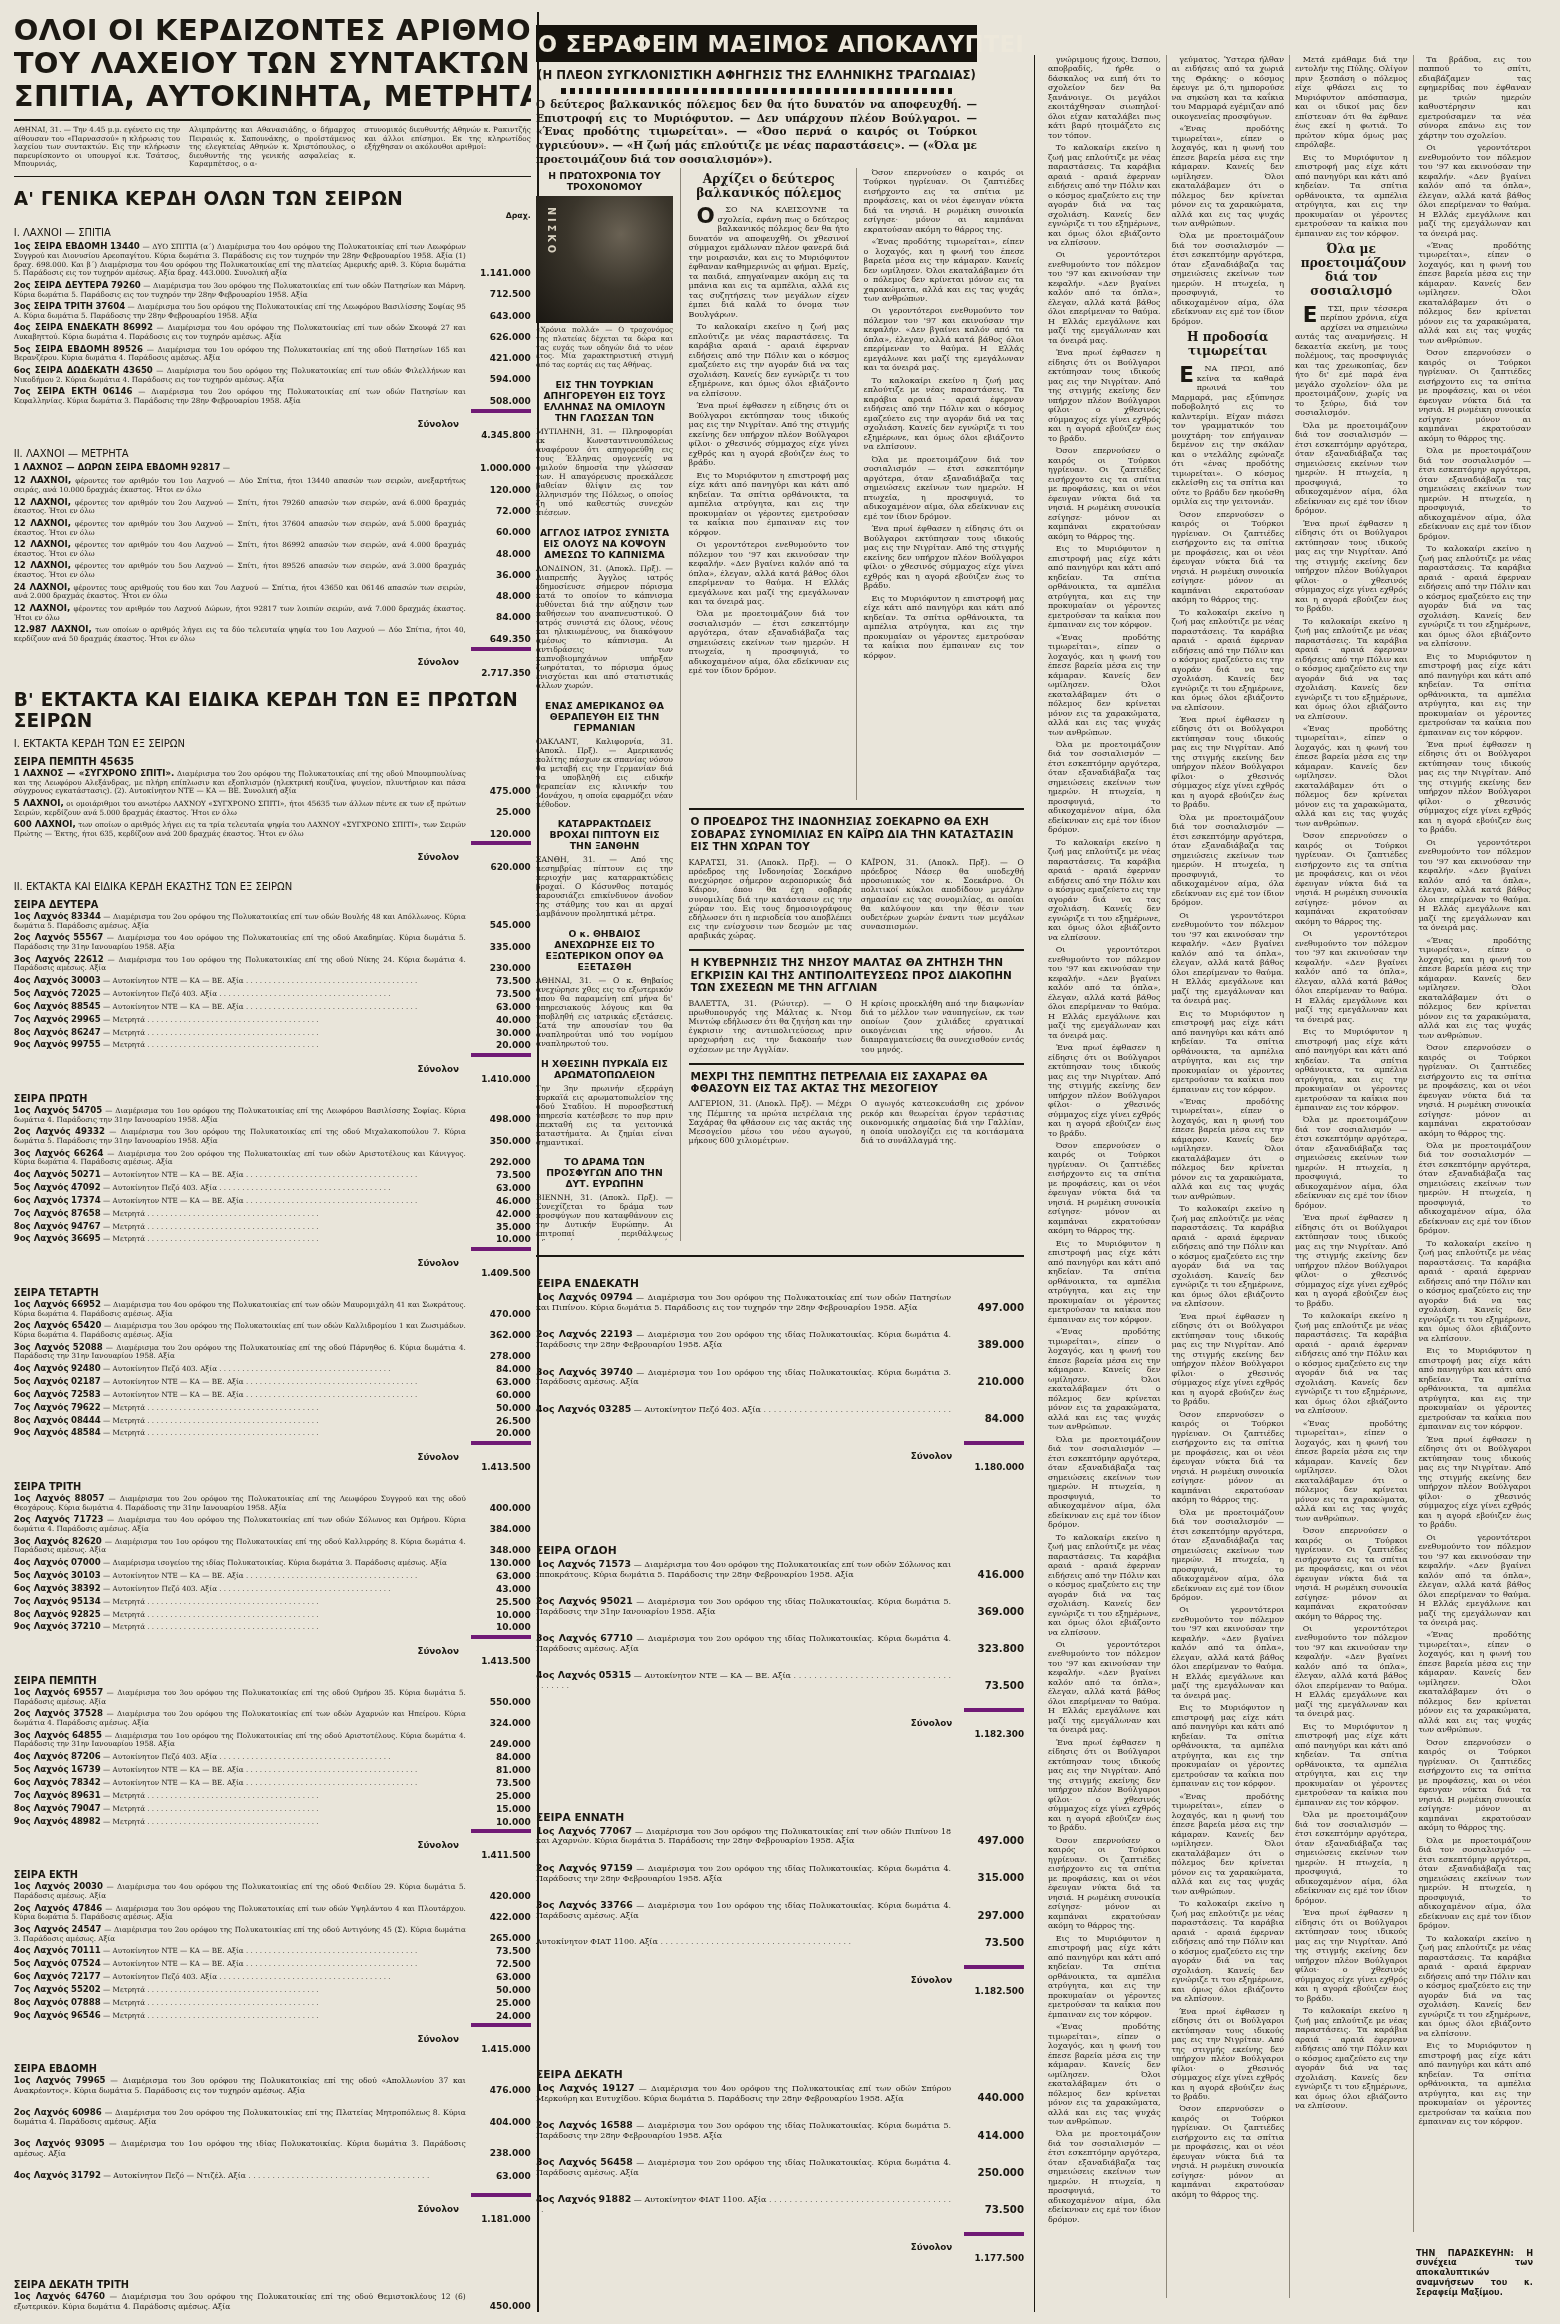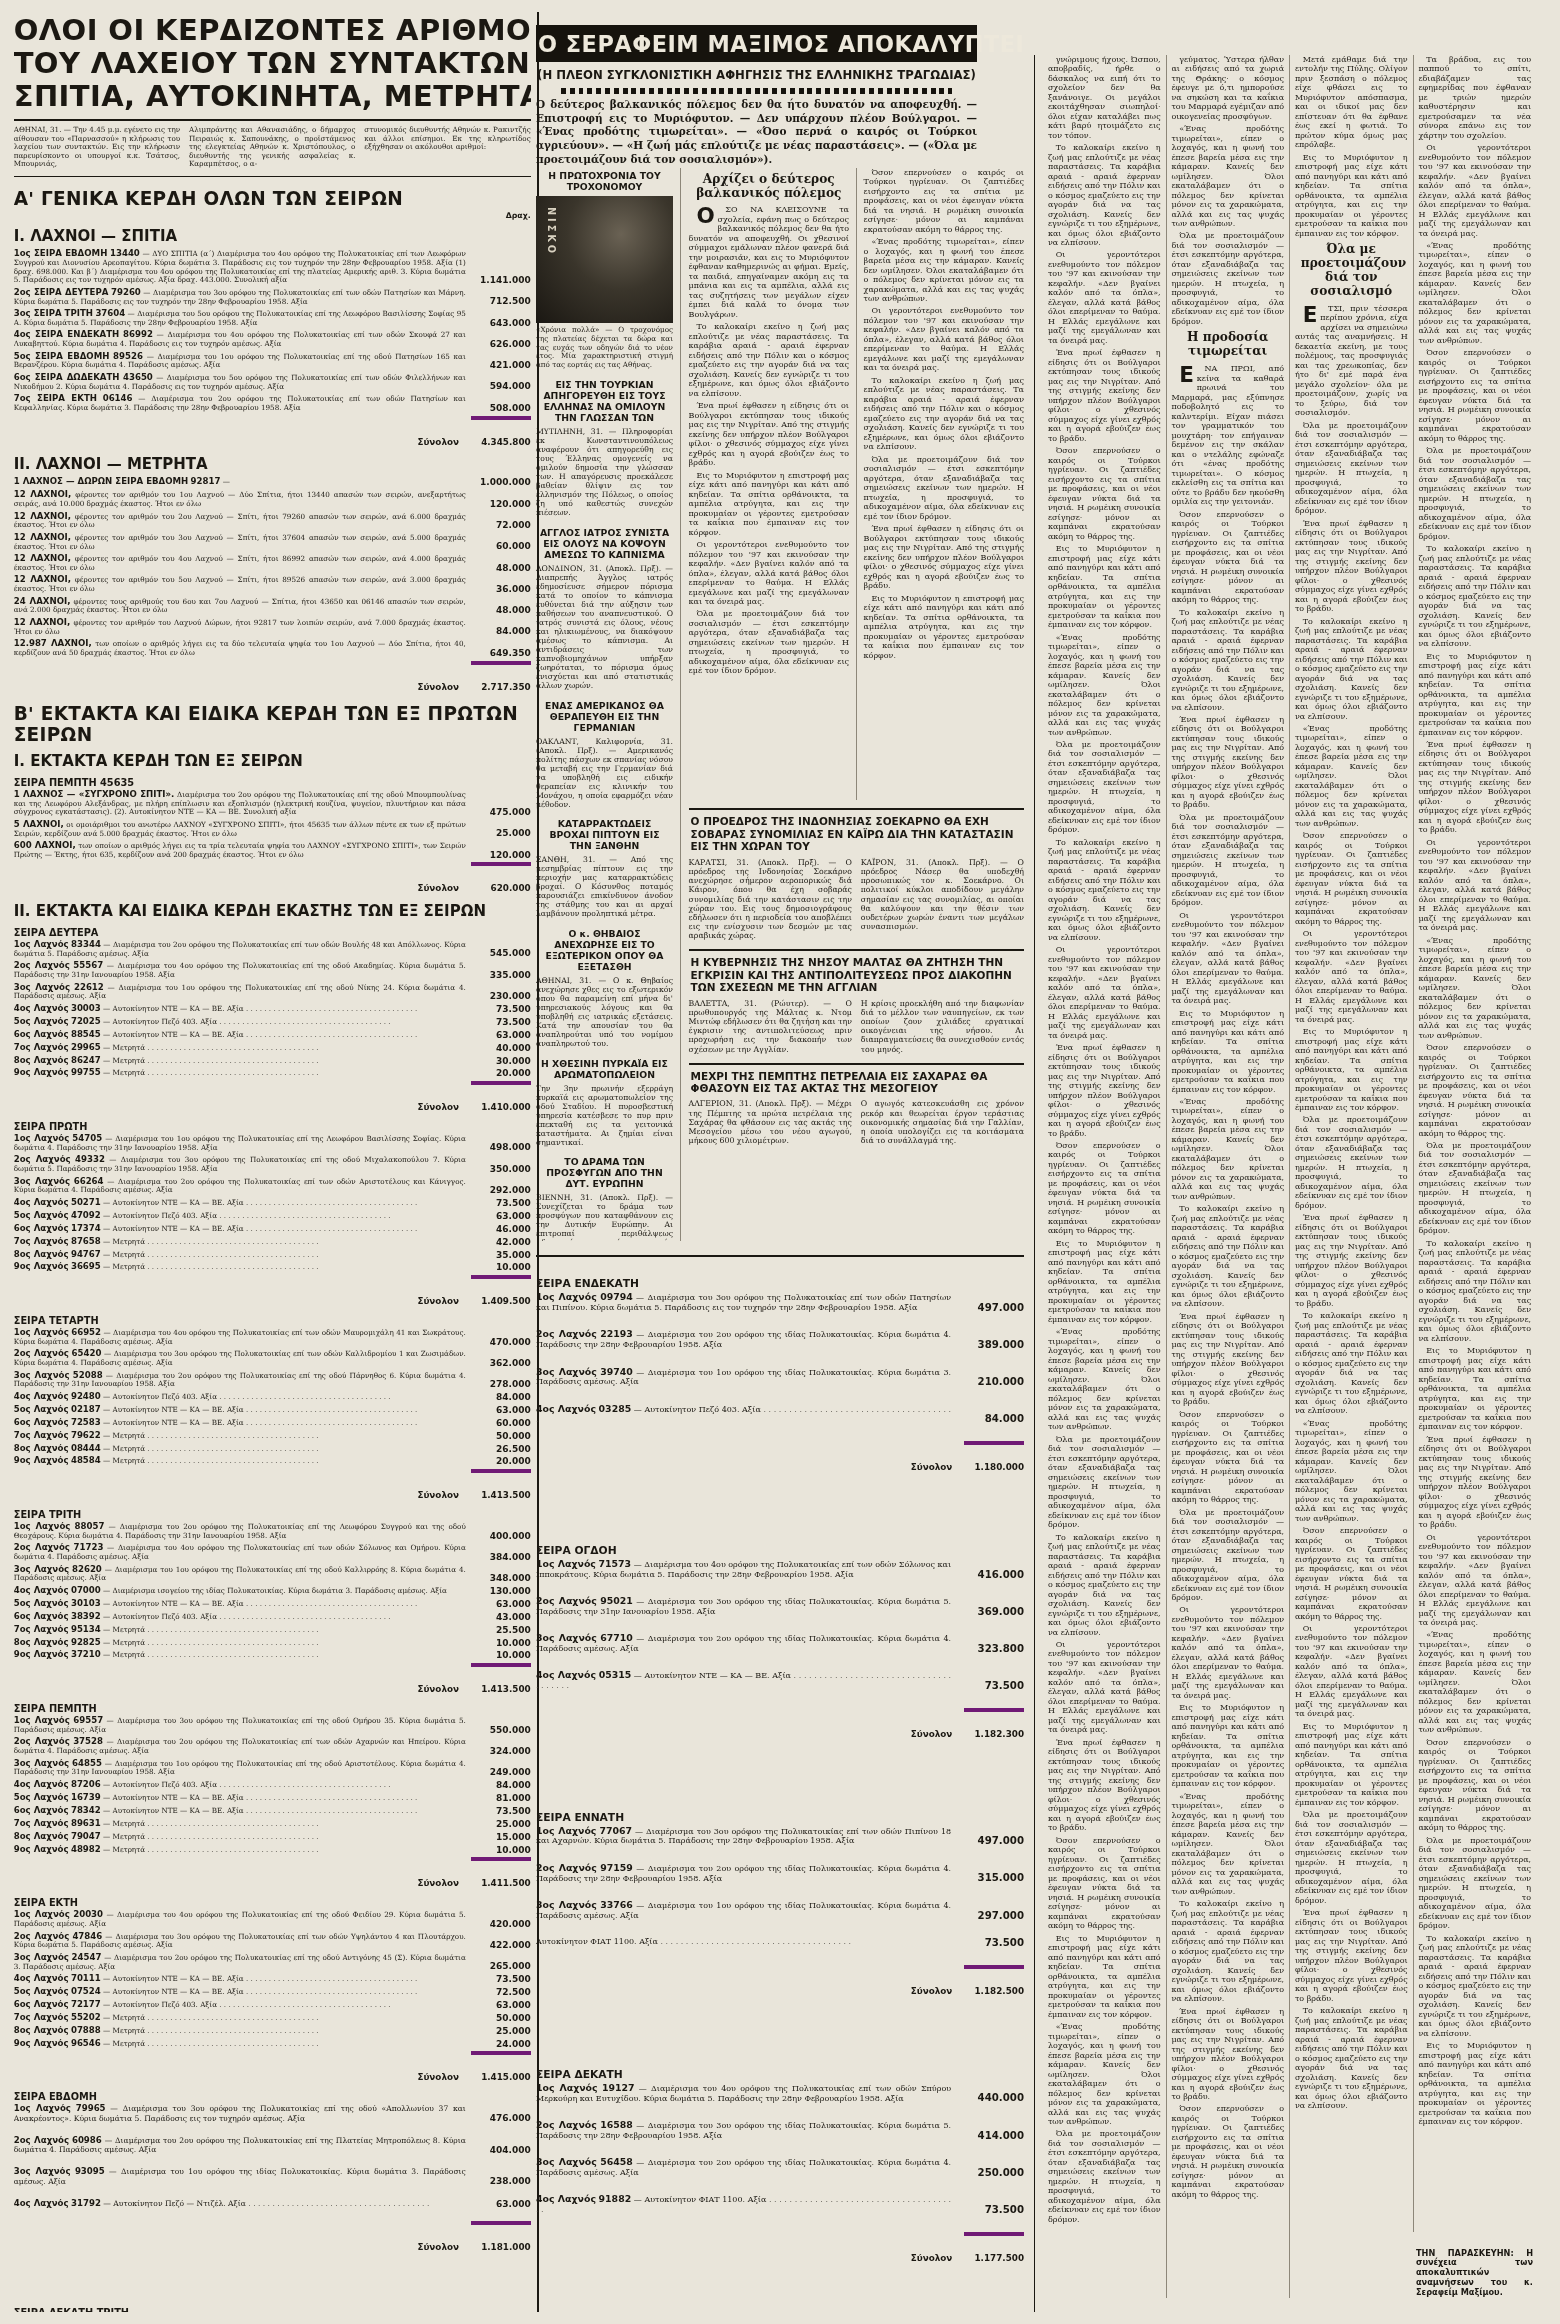--- a/index.html
+++ b/index.html
@@ -4,28 +4,28 @@
 <style>
   html,body{margin:0;padding:0;background:#55534d}
   .page{position:relative;width:1560px;height:2324px;margin:0 auto;background:#e9e5da;color:#1b1812;font-family:"DejaVu Serif",serif;overflow:hidden}
   
   .lottery{position:absolute;left:13.7px;top:13.7px;width:517px;height:2298px;overflow:hidden}
   .headline{font-family:"DejaVu Sans",sans-serif;font-weight:700;font-size:29px;line-height:33px;letter-spacing:0.4px;border-bottom:2px solid #1b1812;padding-bottom:5.9px;margin:0}
   .headline span{display:block;white-space:nowrap}
   .intro{display:flex;gap:8.8px;padding:5.9px 0 6.8px;border-bottom:1px solid #1b1812}
   .intro-col{flex:1;font-size:7.2px;line-height:8.5px;text-align:justify}
   .sec-title{font-family:"DejaVu Sans",sans-serif;font-weight:700;font-size:18.5px;margin:11.7px 0 2px;letter-spacing:0.3px}
-  .sub-title{font-family:"DejaVu Sans",sans-serif;font-weight:700;font-size:15px;margin:6.8px 0 3.9px}
+  .sub-title{font-family:"DejaVu Sans",sans-serif;font-weight:400;font-size:10px;margin:6.8px 0 3.9px}
   .cur-row{display:flex;justify-content:flex-end;font-family:"DejaVu Sans",sans-serif;font-weight:700;font-size:7.8px;margin:1px 0}
   .lrow{display:flex;gap:4.9px;margin-bottom:2.9px}
   .lrow-body{flex:1;font-size:7.2px;line-height:8.7px;text-align:justify;overflow:hidden}
   .lrow-label,.lrow-num{font-family:"DejaVu Sans",sans-serif;font-weight:700;font-size:8.6px}
   .lrow-desc.short::after{content:" . . . . . . . . . . . . . . . . . . . . . . . . . . . . . . . . . . . . . .";color:#44403a}
   .lrow-amt{flex:0 0 60px;text-align:right;font-family:"DejaVu Sans",sans-serif;font-weight:700;font-size:9px;align-self:flex-end}
-  .ltotal{display:flex;justify-content:flex-end;align-items:flex-end;gap:11.7px;font-family:"DejaVu Sans",sans-serif;font-weight:700;font-size:8.8px;margin:2.9px 0 8.8px}
+  .ltotal{display:flex;justify-content:flex-end;align-items:center;gap:11.7px;font-family:"DejaVu Sans",sans-serif;font-weight:700;font-size:8.8px;margin:2.9px 0 8.8px}
   .ltotal-amt{flex:0 0 60px;text-align:right;border-top:4px solid #701a75;padding-top:17px}
   .series{margin-bottom:5.9px}
   .series-name{font-family:"DejaVu Sans",sans-serif;font-weight:700;font-size:9.8px;margin:6.8px 0 2px}
   .series.sparse .lrow{margin-bottom:12.7px}
   .series.sparse{margin-bottom:55px}
   .series.sparse .lrow-body{font-size:7.6px;line-height:9.4px}
   
   .vrule-main{position:absolute;left:537px;top:11.7px;bottom:11.7px;width:2px;background:#1b1812}
   .article{position:absolute;left:536px;top:13.7px;width:1001px;height:2298px}
   .art-header{position:absolute;left:0;top:11.7px;width:441px}

